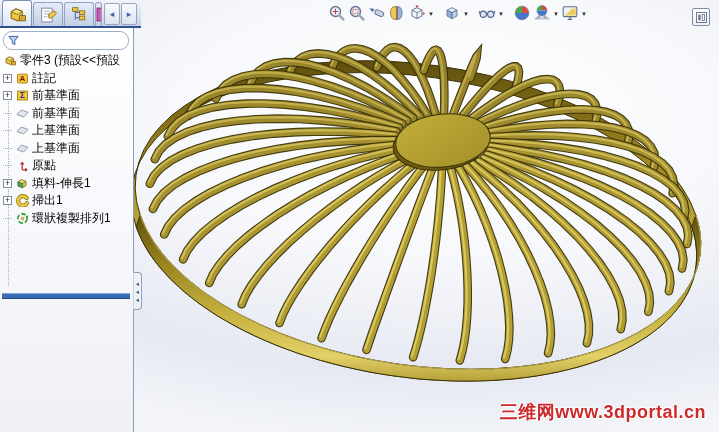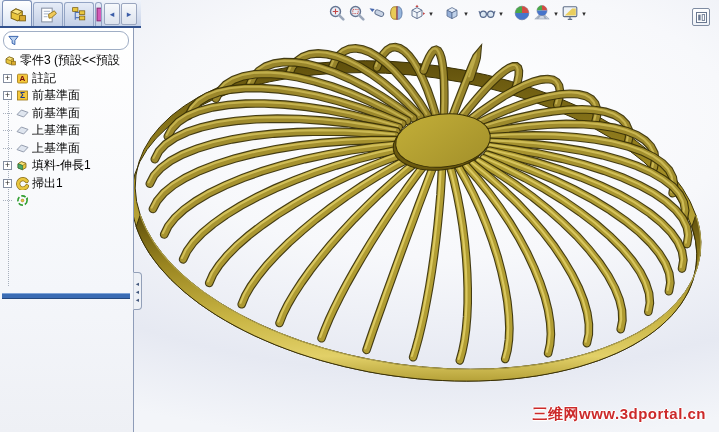--- a/index.html
+++ b/index.html
@@ -10,21 +10,21 @@
   }
   
   #model-svg{position:absolute;left:0;top:0;}
   #headsup{position:absolute;left:327px;top:3px;display:flex;align-items:center;}
   .hbtn{width:20px;height:20px;display:flex;align-items:center;justify-content:center;opacity:.93;cursor:default;}
   .hbtn svg{width:18px;height:18px;}
   .harrow{width:8px;font-size:7px;color:#2c2c2c;display:flex;align-items:center;justify-content:center;padding-top:2px;}
   .hgap{width:7px;}
   #corner-btn{position:absolute;top:8px;right:9px;width:18px;height:18px;background:linear-gradient(#ffffff,#eef1f6);
     border:1px solid #7f8ca2;border-radius:2px;display:flex;align-items:center;justify-content:center;box-sizing:border-box;}
-  #watermark{position:absolute;right:13px;bottom:8px;font-size:15px;font-weight:bold;letter-spacing:.5px;
+  #watermark{position:absolute;right:13px;bottom:8px;font-size:18px;font-weight:bold;letter-spacing:.5px;
     text-shadow:-1px 0 #fff,1px 0 #fff,0 -1px #fff,0 1px #fff,1px 1px 2px rgba(255,255,255,.8);}
   
   #left-panel{position:absolute;left:0;top:0;width:141px;height:432px;}
   #fm-tabs{position:absolute;left:0;top:0;width:141px;height:28px;display:flex;align-items:flex-end;
     background:linear-gradient(#f0f4fb,#c7d2e8);border-bottom:2px solid #31518e;box-sizing:border-box;padding-left:2px;}
   .fm-tab{width:30px;height:24px;margin:0 1px 0 0;display:flex;align-items:center;justify-content:center;
     background:linear-gradient(#e6ecf7,#c3cfe6);border:1px solid #93a4c4;border-bottom:none;border-radius:3px 3px 0 0;box-sizing:border-box;}
   .fm-tab.active{height:26px;background:linear-gradient(#ffffff,#dce6f5);border-color:#7d91b8;}
   .fm-tab.partial{width:7px;overflow:hidden;justify-content:flex-start;}
   .fm-tab svg{width:19px;height:19px;flex:none;}
@@ -388,20 +388,31 @@
             </span>
             <span class="ticon">
               <svg viewBox="0 0 13 13">
                 <path d="M1 7.6L5.4 3l6.6 2.4-4.4 4.6z" fill="rgba(195,207,226,.5)" stroke="#8a93a5" stroke-width=".9"></path>
               </svg>
             </span>
             <span class="tlabel">上基準面</span>
           </div>
           <div class="tree-row">
             <span class="expcol">
+              <span class="stub"></span>
+            </span>
+            <span class="ticon">
+              <svg viewBox="0 0 13 13">
+                <path d="M6.2 10.8V3.4M6.2 3.4L4.6 5.5M6.2 3.4l1.6 2.1M6.2 10.8h5M11.2 10.8L9.3 9.5M11.2 10.8L9.3 12.1" fill="none" stroke="#b03030" stroke-width="1.2"></path>
+              </svg>
+            </span>
+            <span class="tlabel">原點</span>
+          </div>
+          <div class="tree-row">
+            <span class="expcol">
               <span class="expander">+</span>
             </span>
             <span class="ticon">
               <svg viewBox="0 0 13 13">
                 <path d="M2 9V4.8l3.4-2.1 4.6 1.7v4.2L6.6 10.7z" fill="#e9c63e" stroke="#7a5f12" stroke-width=".8"></path>
                 <path d="M2 4.8l4.6 1.7 3.4-2.1-4.6-1.7z" fill="#f7e27a" stroke="#7a5f12" stroke-width=".6"></path>
                 <path d="M2 4.8l4.6 1.7v4.2L2 9z" fill="#4aa86a" stroke="#1e6a3a" stroke-width=".6"></path>
               </svg>
             </span>
             <span class="tlabel">填料-伸長1</span>
@@ -422,20 +433,21 @@
             <span class="expcol">
               <span class="stub"></span>
             </span>
             <span class="ticon">
               <svg viewBox="0 0 13 13">
                 <circle cx="6.5" cy="6.5" r="4.6" fill="none" stroke="#2f9e2f" stroke-width="1.6" stroke-dasharray="4.6 2"></circle>
                 <path d="M11.6 3l.5 2.6-2.5-.7z" fill="#2f9e2f"></path>
                 <circle cx="6.5" cy="6.5" r="1.4" fill="#e9c63e" stroke="#8a6d14" stroke-width=".5"></circle>
               </svg>
             </span>
+            <span class="tlabel">環狀複製排列1</span>
           </div>
         </div>
       <div id="rollback-bar"></div>
     </div>
     <div id="splitter-handle">
       <span>◂</span>
       <span>◂</span>
       <span>◂</span>
     </div>
   </div>

